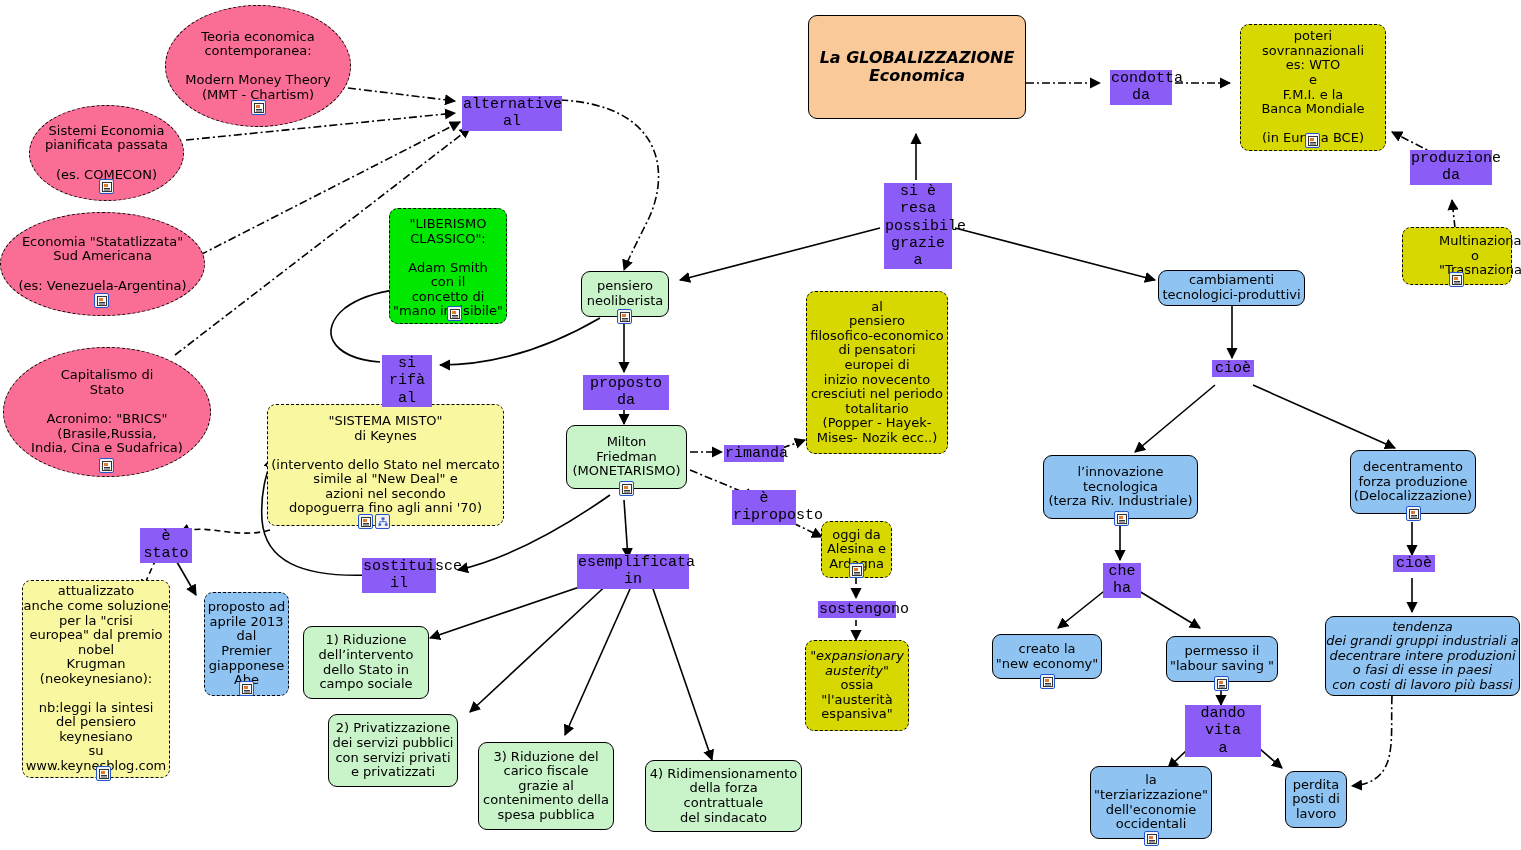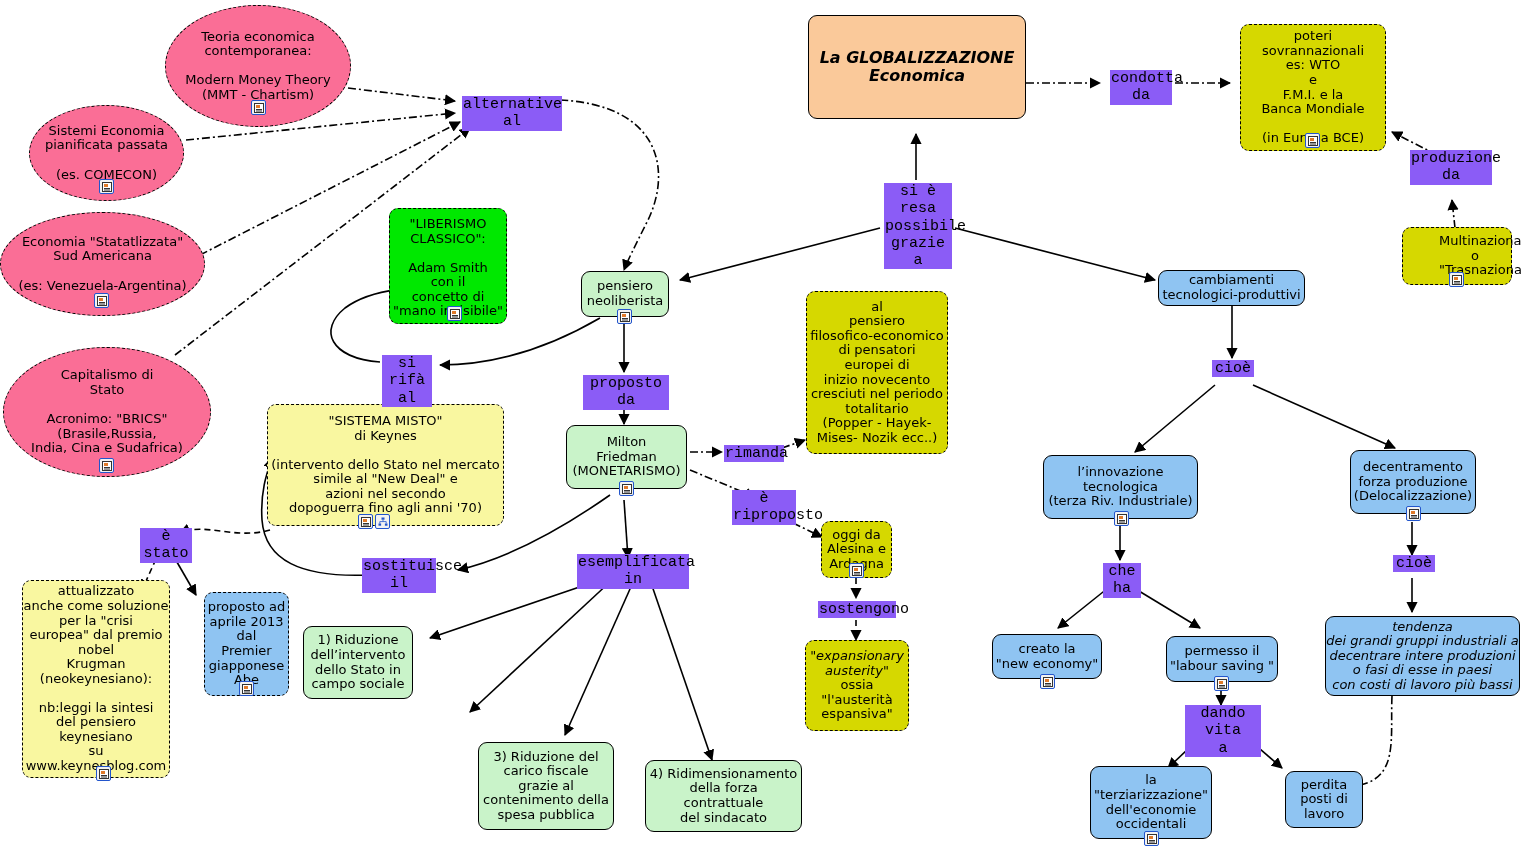--- a/index.html
+++ b/index.html
@@ -442,27 +442,33 @@
     <span class="ricon">
       <svg width="10" height="10" viewBox="0 0 10 10">
           <rect x="0.5" y="0.5" width="9" height="9" fill="#fff" stroke="#333"></rect>
           <rect x="2" y="2" width="4" height="3" fill="#e07a2a"></rect>
           <line x1="2" y1="6.5" x2="8" y2="6.5" stroke="#333"></line>
           <line x1="2" y1="8" x2="8" y2="8" stroke="#333"></line>
         </svg>
     </span>
   </div>
 
-  <div class="node rounded solid c-ltgreen f13" style="left:303px; top:626px; width:110px; height:73px;">
+  <div class="node rounded solid c-ltgreen f13" style="left:303px; top:626px; width:126px; height:73px;">
     <span class="txt">1) Riduzione
 dell’intervento
 dello Stato in
 campo sociale</span>
   </div>
 
+  <div class="node rounded solid c-ltgreen f13" style="left:328px; top:714px; width:130px; height:73px;">
+    <span class="txt">2) Privatizzazione
+dei servizi pubblici
+con servizi privati
+e privatizzati</span>
+  </div>
 
   <div class="node rounded solid c-ltgreen f13" style="left:478px; top:742px; width:136px; height:88px;">
     <span class="txt">3) Riduzione del
 carico fiscale
 grazie al
 contenimento della
 spesa pubblica</span>
   </div>
 
   <div class="node rounded solid c-ltgreen f13" style="left:645px; top:760px; width:157px; height:72px;">
@@ -549,21 +555,21 @@
     <span class="ricon">
       <svg width="10" height="10" viewBox="0 0 10 10">
           <rect x="0.5" y="0.5" width="9" height="9" fill="#fff" stroke="#333"></rect>
           <rect x="2" y="2" width="4" height="3" fill="#e07a2a"></rect>
           <line x1="2" y1="6.5" x2="8" y2="6.5" stroke="#333"></line>
           <line x1="2" y1="8" x2="8" y2="8" stroke="#333"></line>
         </svg>
     </span>
   </div>
 
-  <div class="node rounded solid c-blue f13" style="left:1285px; top:771px; width:78px; height:57px;">
+  <div class="node rounded solid c-blue f13" style="left:1285px; top:771px; width:62px; height:57px;">
     <span class="txt">perdita
 posti di
 lavoro</span>
   </div>
 
   <div class="node rounded solid c-blue f13" style="left:1325px; top:616px; width:195px; height:80px;font-style:italic;">
     <span class="txt">tendenza
 dei grandi gruppi industriali a
 decentrare intere produzioni
 o fasi di esse in paesi

